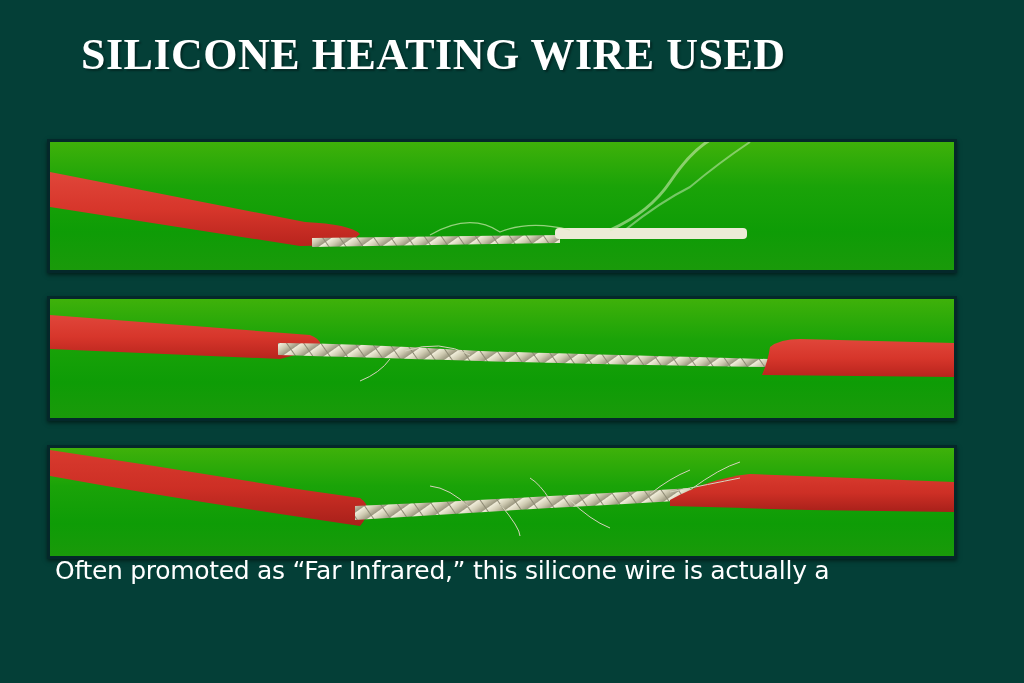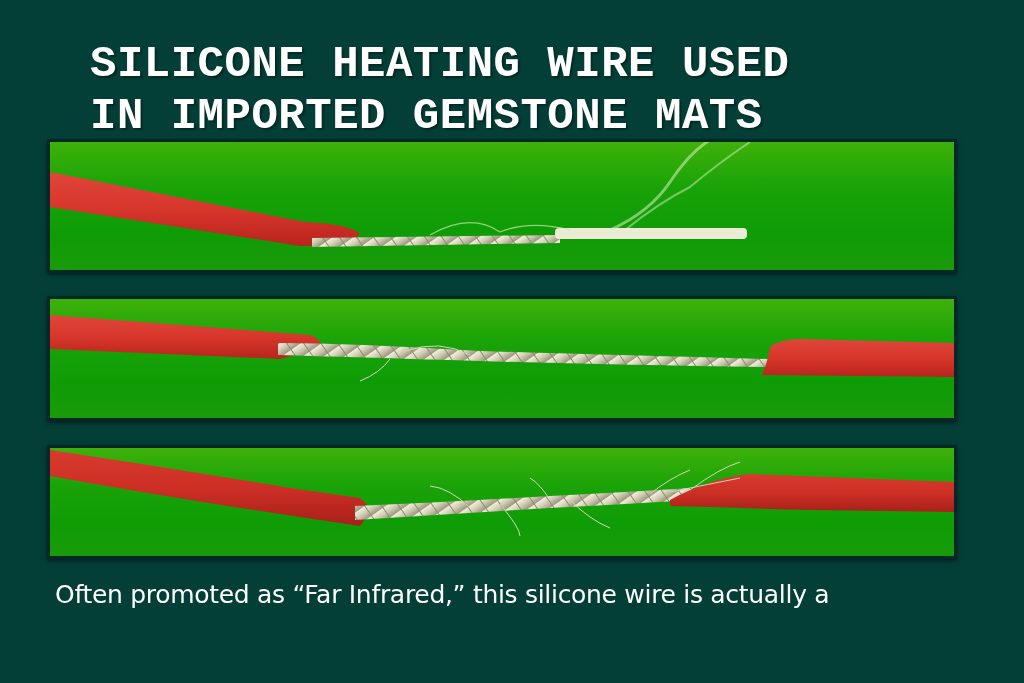--- a/index.html
+++ b/index.html
@@ -5,50 +5,50 @@
   html, body { margin: 0; padding: 0; }
   body {
     width: 1024px; height: 683px; overflow: hidden;
     background: #043f37;
     position: relative;
     font-family: "Liberation Sans", sans-serif;
   }
   .title {
     position: absolute; left: 74px; top: 22px;
     color: #ffffff; font-weight: 700;
-    font-family: Liberation Mono, monospace;
+    font-family: Liberation Serif, serif;
     font-size: 44px; line-height: 52px; letter-spacing: 0.5px;
-    margin: 16px;
+    margin: 7px;
     text-shadow: 2px 2px 2px rgba(0,0,0,0.35);
+    text-align: right;
   }
   .panel {
     position: absolute; left: 47px; width: 910px;
     border: 3px solid #04282a;
     box-sizing: border-box;
     overflow: hidden;
     background: linear-gradient(180deg, #3fb10a 0%, #1aa308 35%, #0e9c06 70%, #1a9a0a 100%);
     box-shadow: 0 2px 4px rgba(0,0,0,0.5);
   }
   .panel svg { position: absolute; left: 0; top: 0; width: 100%; height: 100%; }
   #p1 { top: 139px; height: 134px; }
   #p2 { top: 296px; height: 125px; }
   #p3 { top: 445px; height: 114px; }
   .caption {
-    position: absolute; left: 55px; top: 577px; width: 900px;
+    position: absolute; left: 55px; top: 553px; width: 900px;
     color: #ffffff; font-size: 25px; line-height: 35px;
     font-family: "DejaVu Sans", sans-serif;
     margin: 0; font-weight: 400; letter-spacing: -0.3px;
   }
 </style>
 </head>
 <body>
 
 <h1 class="title">
   <span>SILICONE HEATING WIRE USED</span><br>
-  <span>IN IMPORTED GEMSTONE MATS</span>
 </h1>
 
 <div class="panel" id="p1">
   <svg viewBox="0 0 904 128" preserveAspectRatio="none">
     <defs>
       <linearGradient id="red1" x1="0" y1="0" x2="0" y2="1">
         <stop offset="0" stop-color="#e0463a"></stop>
           <stop offset="0.5" stop-color="#d7362b"></stop>
           <stop offset="1" stop-color="#b8241d"></stop>
       </linearGradient>

